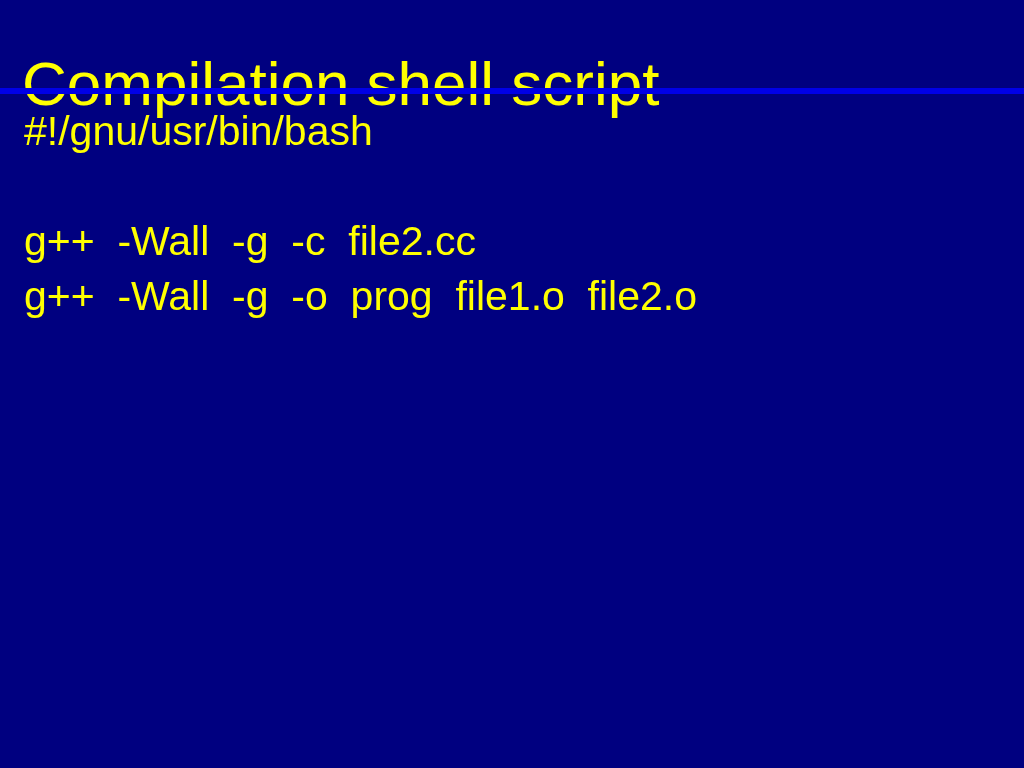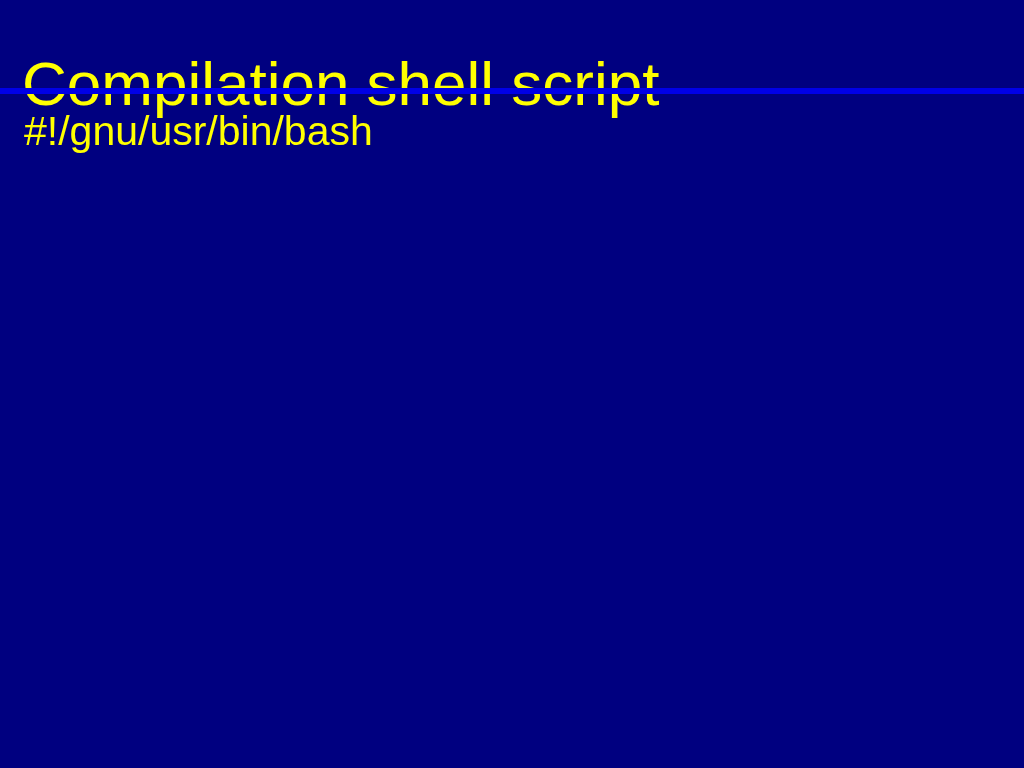--- a/index.html
+++ b/index.html
@@ -63,15 +63,17 @@
 
 <div class="slide">
 
   <h1 class="slide-title">Compilation shell script</h1>
 
   <div class="title-rule"></div>
 
   <div class="slide-body">
     <div class="code-line">#!/gnu/usr/bin/bash</div>
     <div class="code-line blank"></div>
+    <div class="code-line">g++  -Wall  -g  -c  file2.cc</div>
+    <div class="code-line">g++  -Wall  -g  -o  prog  file1.o  file2.o</div>
   </div>
 
 </div>
 
 </body></html>

